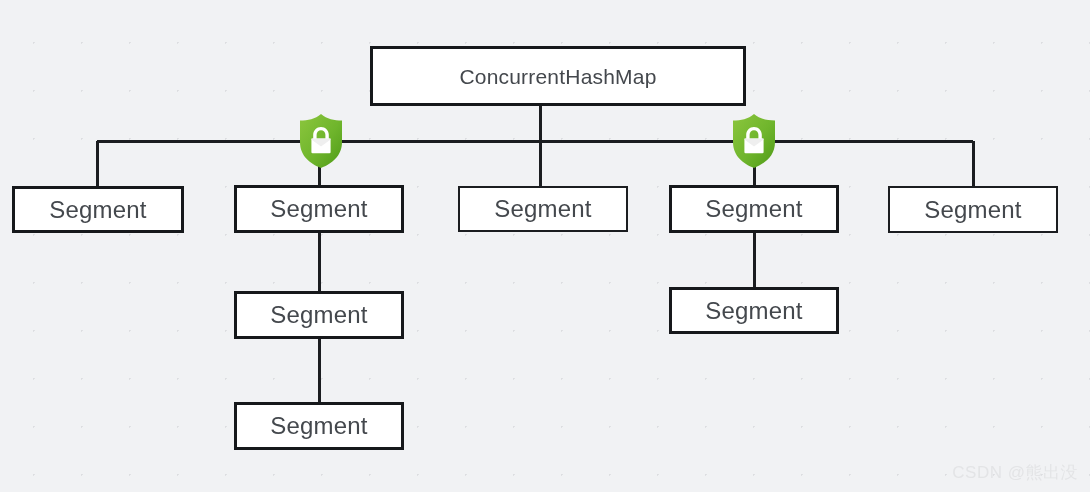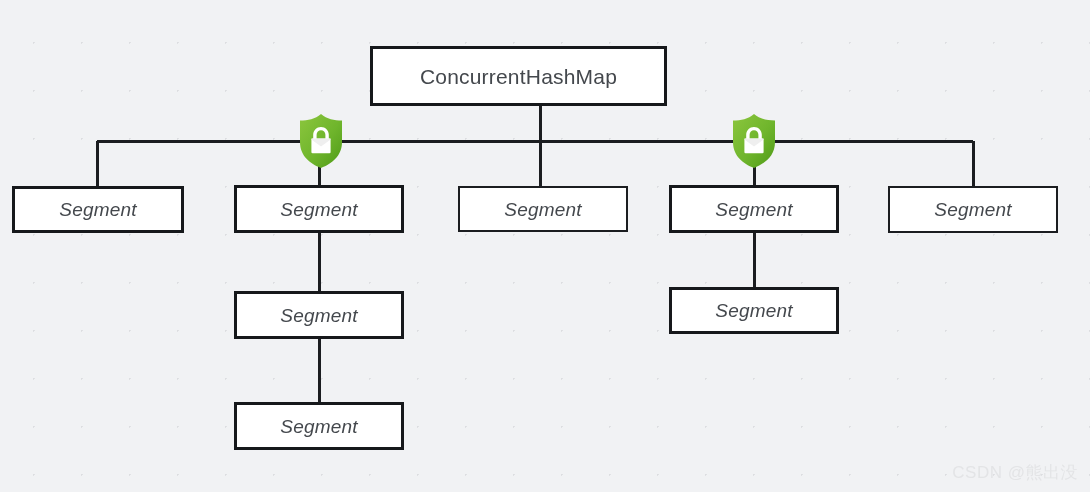--- a/index.html
+++ b/index.html
@@ -46,27 +46,26 @@
     border-width: 2px;
     border-color: #1b1d20;
   }
   .node-label {
     display: block;
     line-height: 1;
   }
   #n-root {
     left: 370px;
     top: 46px;
-    width: 297px;
+    width: 376px;
     height: 60px;
     font-size: 21px;
   }
   .seg {
-    font-size: 19px;
-    font-style: italic;
+    font-size: 24px;
   }
   #n-s1 { left: 12px;  top: 186px; width: 172px; height: 47px; }
   #n-s2 { left: 234px; top: 185px; width: 170px; height: 48px; }
   #n-s3 { left: 458px; top: 186px; width: 170px; height: 46px; }
   #n-s4 { left: 669px; top: 185px; width: 170px; height: 48px; }
   #n-s5 { left: 888px; top: 186px; width: 170px; height: 47px; }
   #n-s6 { left: 234px; top: 291px; width: 170px; height: 48px; }
   #n-s7 { left: 234px; top: 402px; width: 170px; height: 48px; }
   #n-s8 { left: 669px; top: 287px; width: 170px; height: 47px; }
 

